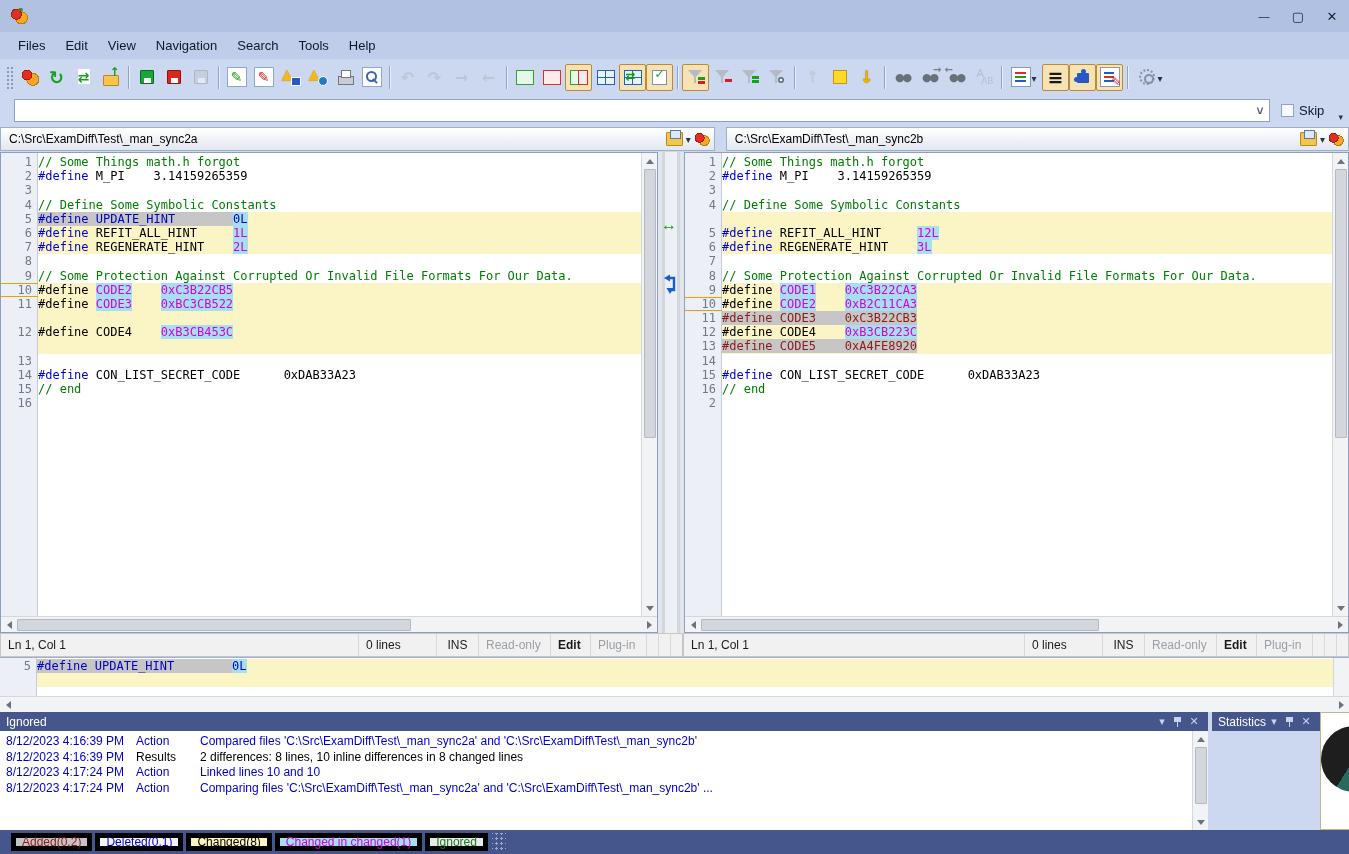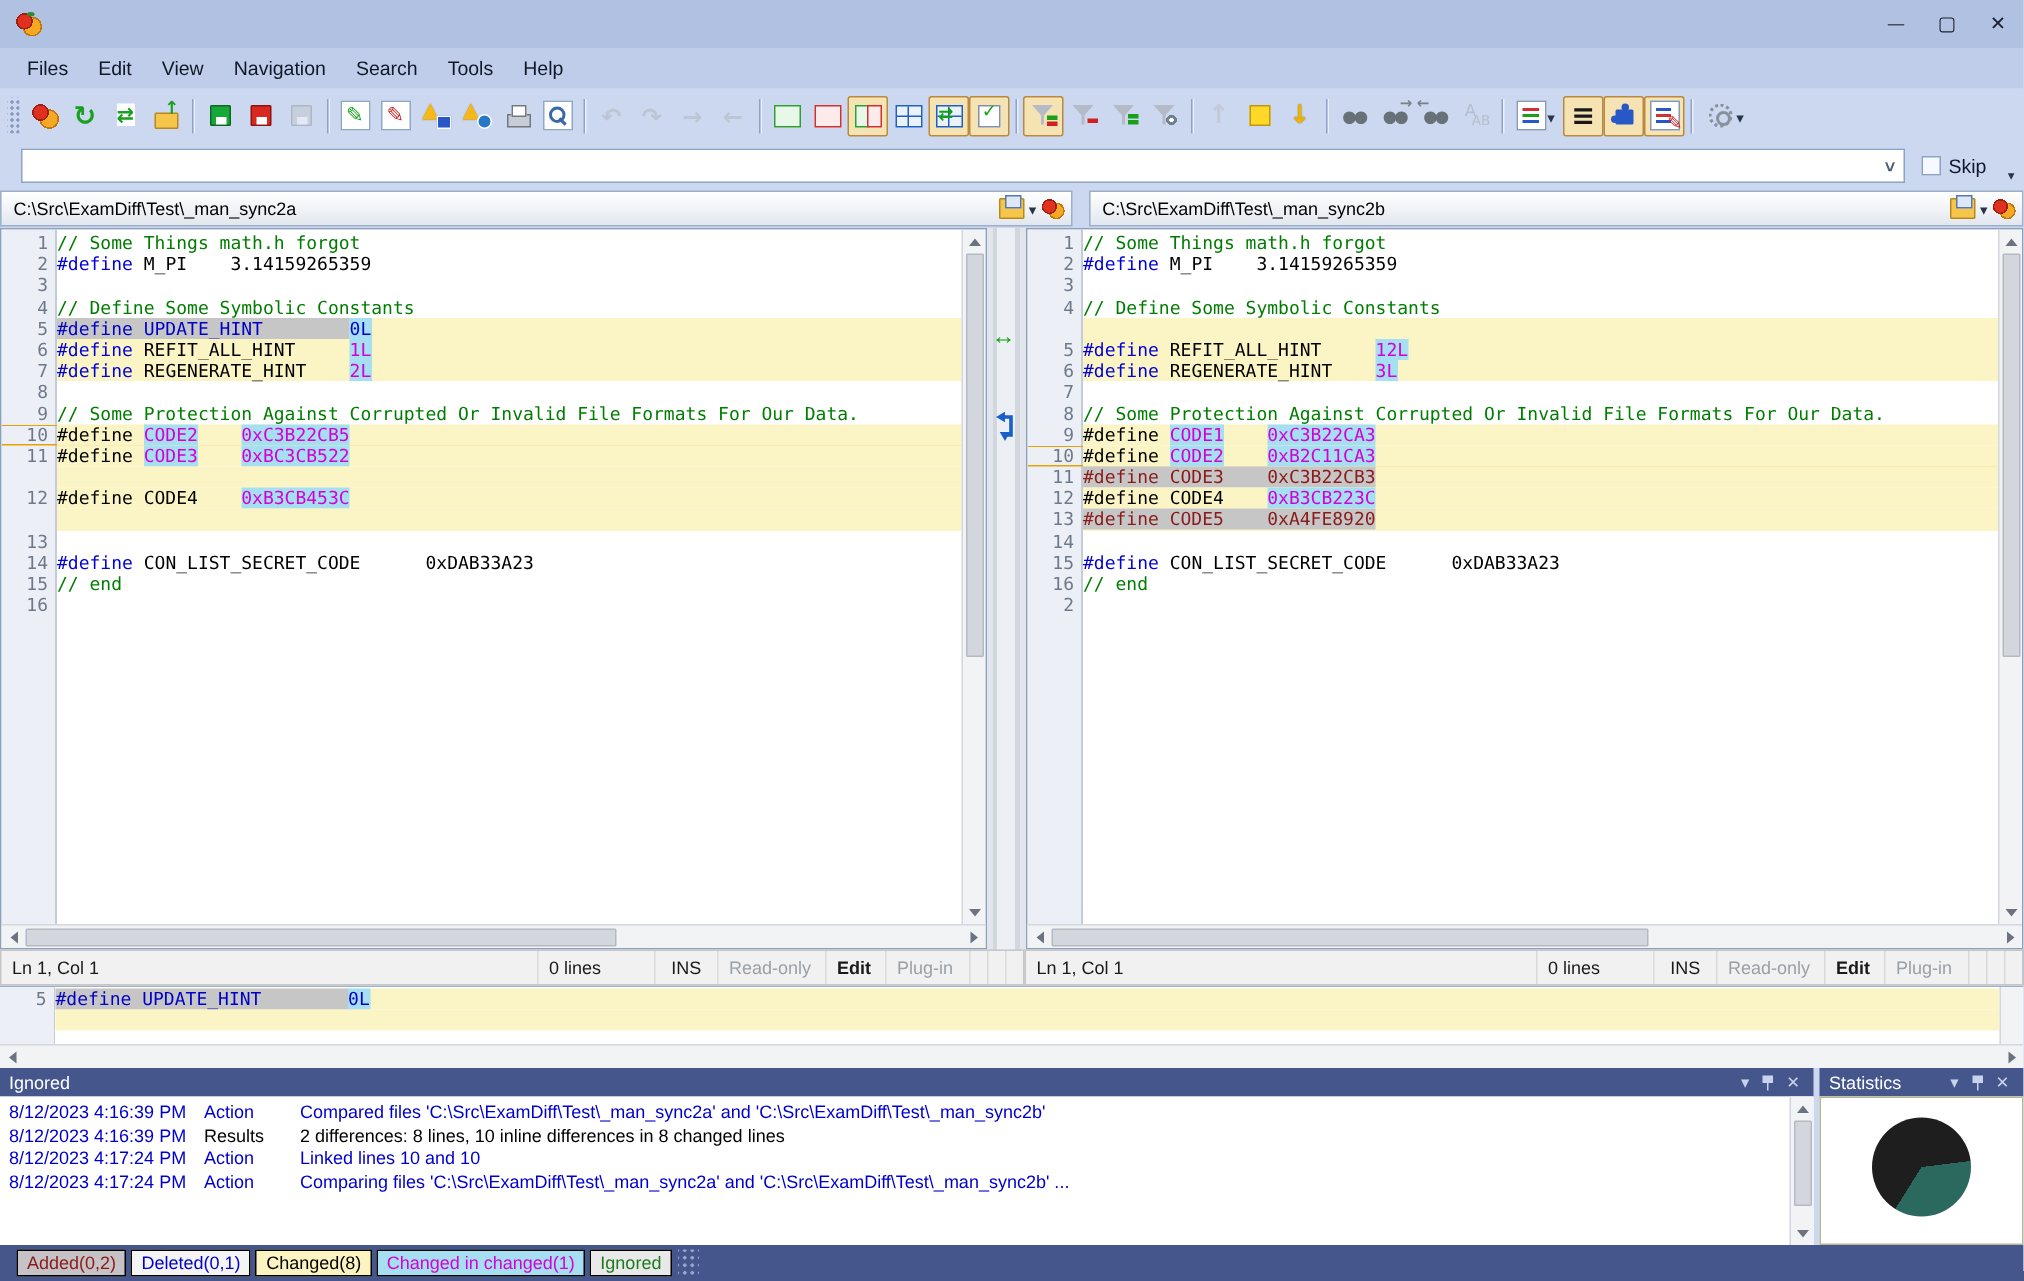--- a/index.html
+++ b/index.html
@@ -187,28 +187,28 @@
   .pin::before{content:"";position:absolute;left:4px;top:2px;width:7px;height:5px;background:#c9d2ec}
   .pin::after{content:"";position:absolute;left:7px;top:7px;width:1px;height:5px;background:#c9d2ec}
   .output-body{flex:1;background:#fff;display:flex}
   .olines{flex:1;padding:3px 0 0 6px;overflow:hidden}
   .orow{display:flex;height:15.5px;line-height:15.5px;font-size:12px;white-space:nowrap}
   .otime{width:130px;flex:0 0 auto;color:#0000cd}
   .otype{width:64px;flex:0 0 auto}
   .omsg{flex:1;overflow:hidden}
   .orow.action .otype,.orow.action .omsg{color:#0000cd}
   .orow.results .otype,.orow.results .omsg{color:#000}
-  .statistics{width:137px;margin-left:4px;display:flex;flex-direction:column}
+  .statistics{width:137px;margin-left:4px;display:flex;flex-direction:row}
   .stats-body{flex:1;background:#fff;border:1px solid #b8b88e;display:flex;align-items:flex-start;justify-content:center}
   .pie{width:66px;height:66px;border-radius:50%;margin-top:13px}
 
   
   .bbar{height:24px;background:#45568c;display:flex;align-items:center;padding:0 4px 0 8px}
   .bbar-msg{color:#fff;font-size:12px;flex:1}
-  .badge{height:18px;display:flex;align-items:center;padding:0 6px;margin-left:3px;font-size:12px;border:1px solid #000000}
+  .badge{height:18px;display:flex;align-items:center;padding:0 6px;margin-left:3px;font-size:12px;border:5px solid #000000}
   .badge.added{background:#c6c3c6;color:#8b1a1a}
   .badge.deleted{background:#f4f4f4;color:#0000cd}
   .badge.changed{background:#fbf4c0;color:#000}
   .badge.chg-in-chg{background:#a6def2;color:#d400d4}
   .badge.ignored{background:#e9e9e9;color:#1f7a1f}
   .bgrip{width:14px;height:18px;margin-left:4px;background:radial-gradient(circle,#9aa6cc 0 1px,transparent 1.2px);background-size:5px 5px;background-position:2px 3px}
 </style>
 </head>
 <body>
 

